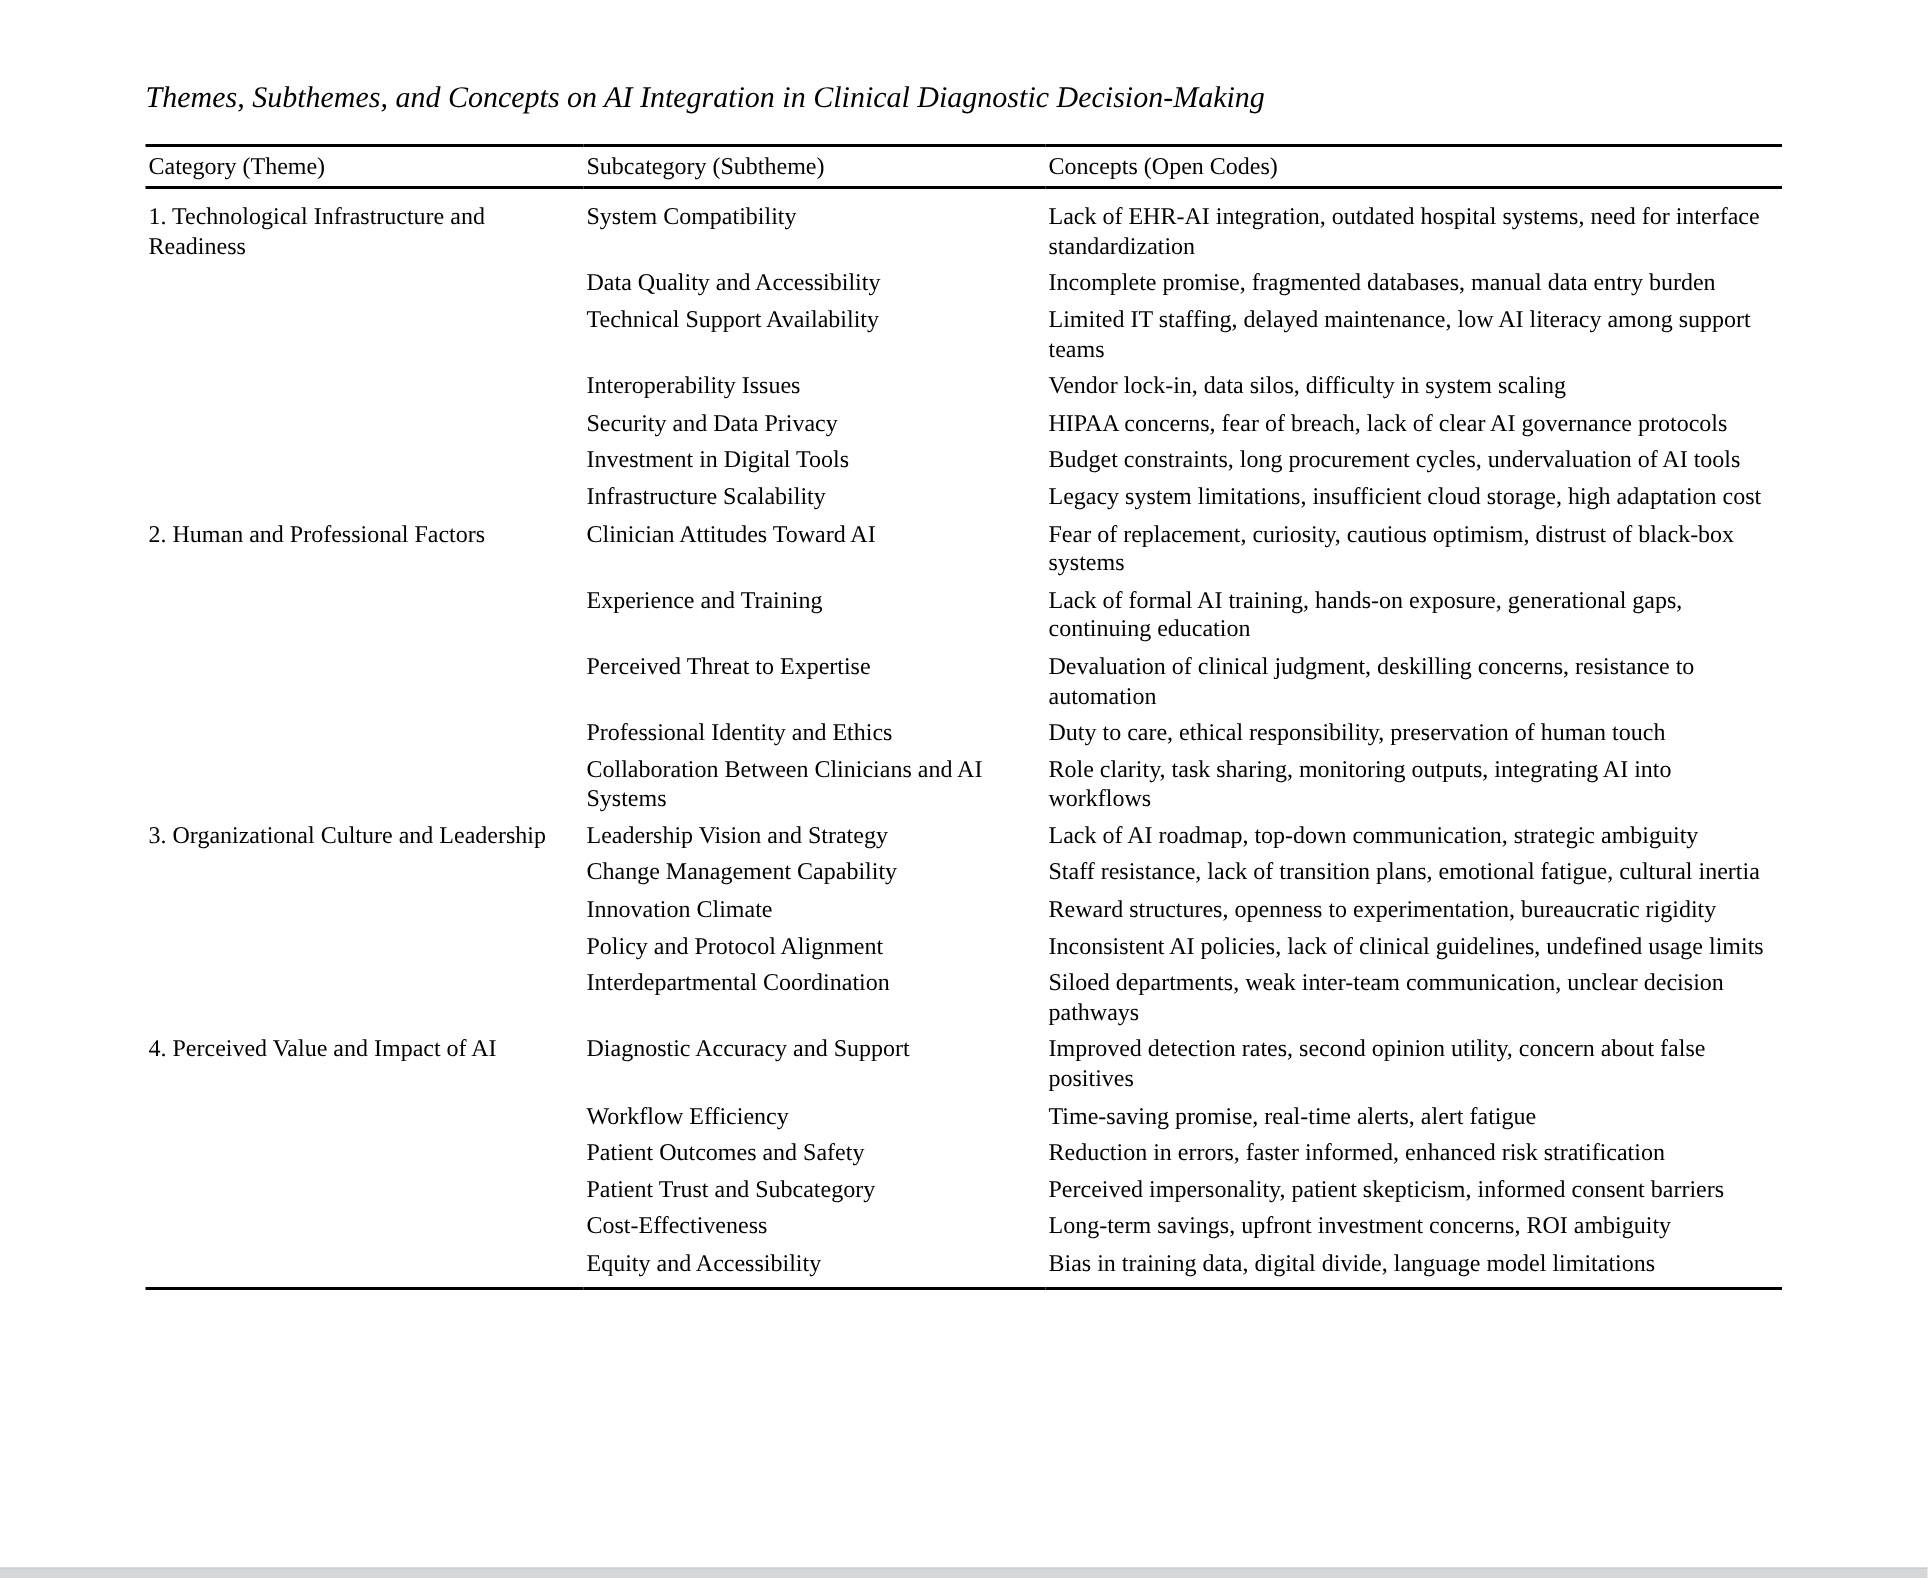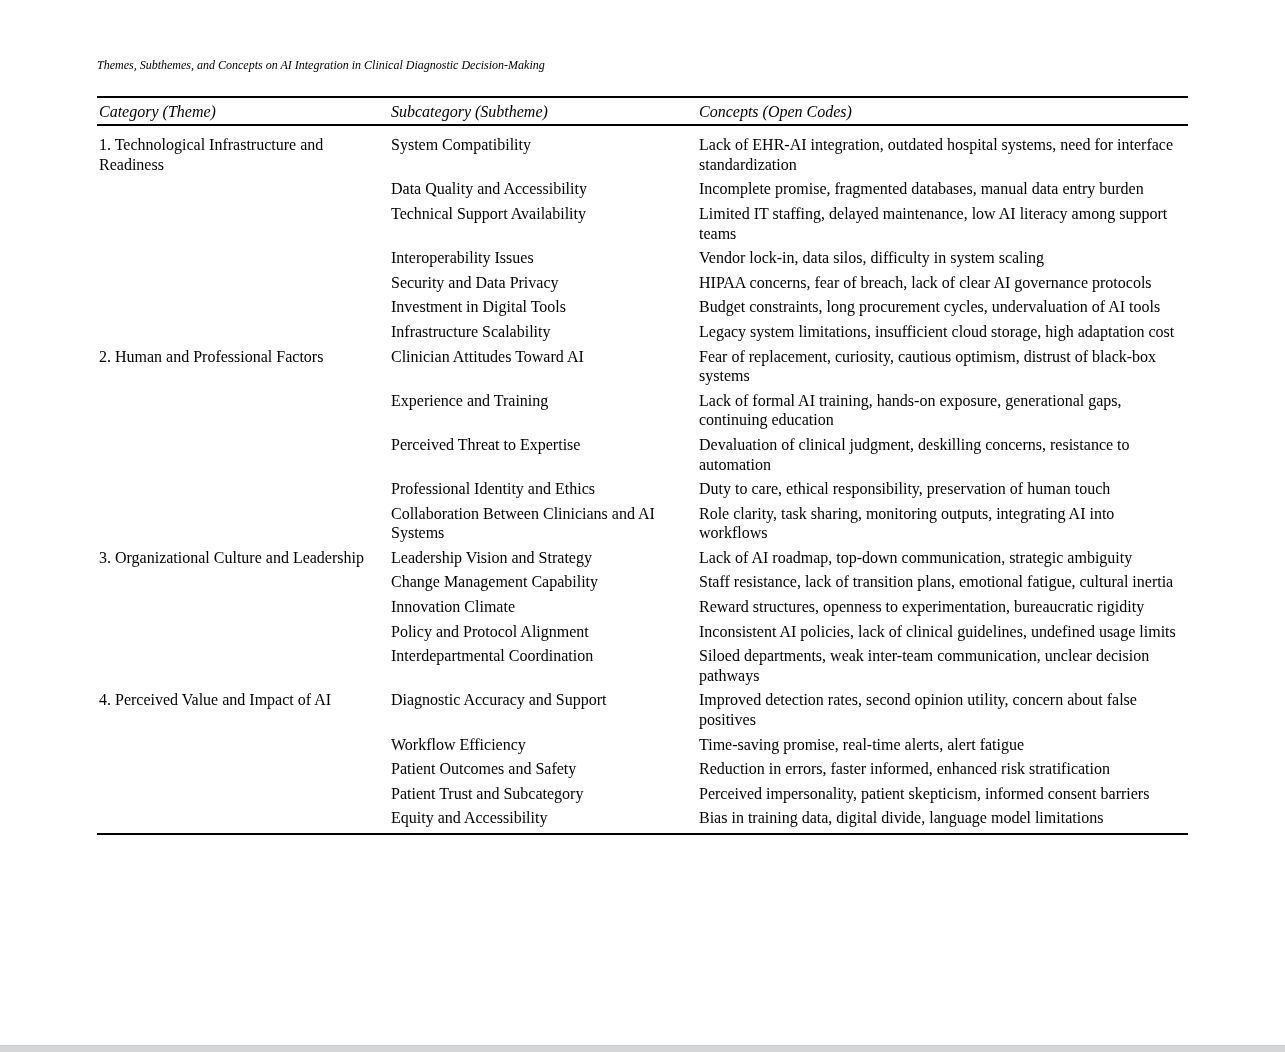--- a/index.html
+++ b/index.html
@@ -21,41 +21,40 @@
   .doc {
     position: absolute;
     left: 97px;
     top: 0;
     width: 1091px;
   }
   .table-title {
     margin: 56px 0 0 0;
     font-style: italic;
     font-weight: normal;
-    font-size: 12px;
+    font-size: 20px;
     line-height: 19.6px;
   }
   table.apa-table {
     margin-top: 20px;
     width: 1091px;
     table-layout: fixed;
     border-collapse: collapse;
     border-top: 2px solid #000;
     border-bottom: 2px solid #000;
   }
   col.col-category { width: 292px; }
   col.col-subcategory { width: 308px; }
   col.col-concepts { width: 491px; }
   thead th {
     font-weight: normal;
     text-align: left;
     vertical-align: top;
     padding: 4px 4px 3px 2px;
     border-bottom: 2px solid #000;
-    font-style: italic;
   }
   tbody td {
     vertical-align: top;
     padding: 0 0 5px 2px;
   }
   tbody tr:first-child td { padding-top: 9px; }
   td.cat { padding-right: 24px; margin-top: 48px; }
   td.sub { padding-right: 34px; }
   td.con { padding-right: 9px; }
   .bottom-bar {
@@ -188,20 +187,25 @@
     <td class="sub">Patient Outcomes and Safety</td>
     <td class="con">Reduction in errors, faster informed, enhanced risk stratification</td>
   </tr>
         <tr>
     <td class="cat"></td>
     <td class="sub">Patient Trust and Subcategory</td>
     <td class="con">Perceived impersonality, patient skepticism, informed consent barriers</td>
   </tr>
         <tr>
     <td class="cat"></td>
+    <td class="sub">Cost-Effectiveness</td>
+    <td class="con">Long-term savings, upfront investment concerns, ROI ambiguity</td>
+  </tr>
+        <tr>
+    <td class="cat"></td>
     <td class="sub">Equity and Accessibility</td>
     <td class="con">Bias in training data, digital divide, language model limitations</td>
   </tr>
       </tbody>
   </table>
 </div>
 
 <div class="bottom-bar"></div>
 
 </body></html>

